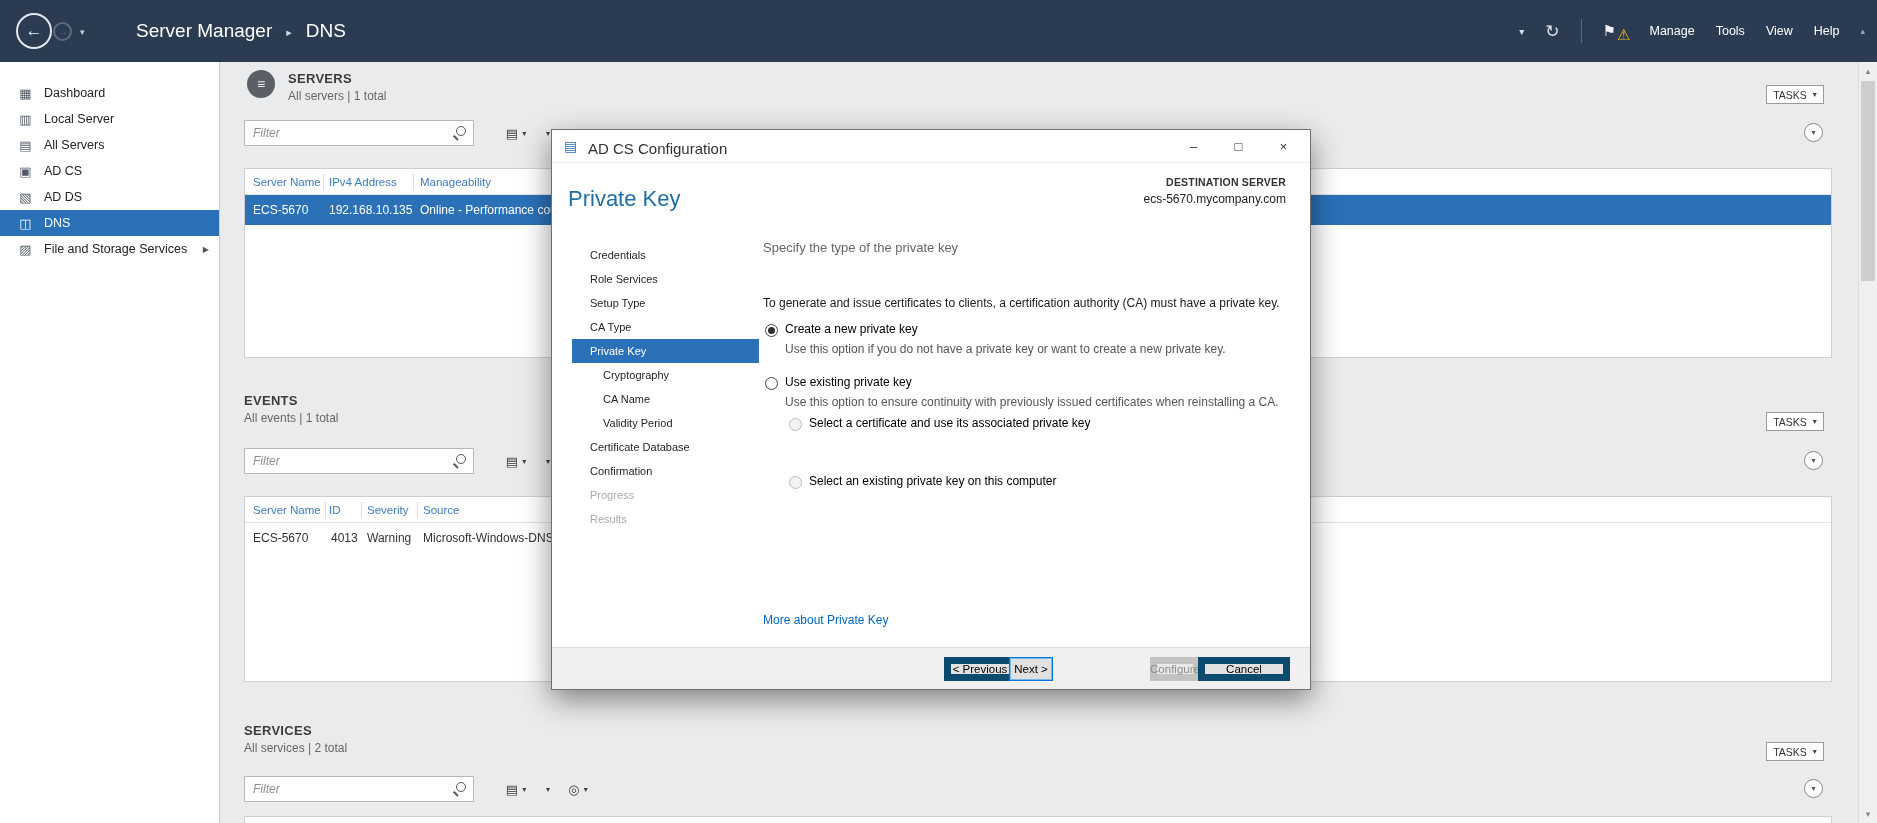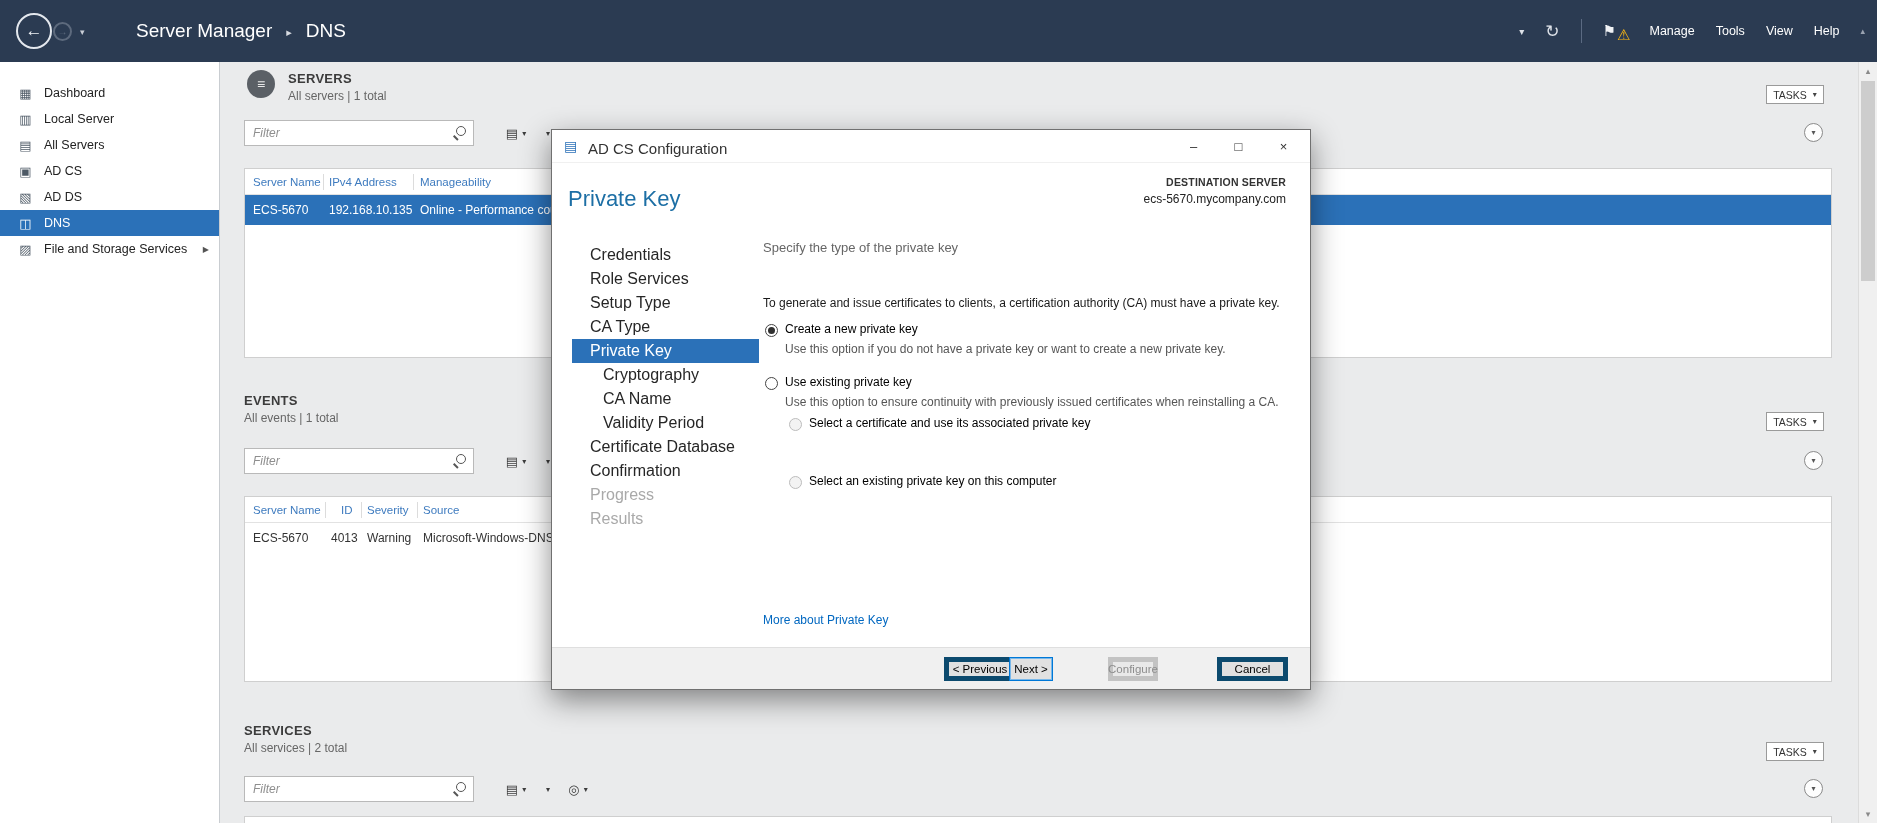--- a/index.html
+++ b/index.html
@@ -67,35 +67,35 @@
   .dlg-titlebar{position:absolute;top:0;left:0;right:0;height:33px;background:#fff;border-bottom:1px solid #f0f0f0}
   .dlg-icon{position:absolute;left:12px;top:8px;font-size:14px;color:#2b71b8}
   .dlg-title{position:absolute;left:36px;top:10px;font-size:15px;color:#333}
   .dlg-controls{position:absolute;right:4px;top:0;height:33px;display:flex}
   .dlg-ctl{width:45px;height:33px;display:flex;align-items:center;justify-content:center;font-size:13px;color:#333;cursor:pointer}
   .dlg-page-title{position:absolute;left:16px;top:56px;font-size:22px;color:#1d6fa5}
   .dlg-dest{position:absolute;right:24px;top:46px;text-align:right}
   .dlg-dest .l{font-size:10.5px;font-weight:bold;color:#333;letter-spacing:.2px}
   .dlg-dest .v{font-size:12px;color:#222;margin-top:4px}
   .wiz-nav{position:absolute;left:20px;top:113px;width:187px}
-  .wiz-nav-item{height:24px;display:flex;align-items:center;padding-left:18px;font-size:16px;color:#262626;cursor:pointer}
+  .wiz-nav-item{height:24px;display:flex;align-items:center;padding-left:18px;font-size:11px;color:#262626;cursor:pointer}
   .wiz-nav-item.indent{padding-left:31px}
   .wiz-nav-item.selected{background:#2b71b8;color:#fff}
   .wiz-nav-item.disabled{color:#a9a9a9;cursor:default}
   .wiz-heading{position:absolute;left:211px;top:110px;font-size:13px;color:#666}
   .wiz-intro{position:absolute;left:211px;top:166px;font-size:12px;color:#1a1a1a;white-space:nowrap}
   .opt-radio{position:absolute;width:13px;height:13px;border:1px solid #444;border-radius:50%;background:#fff;cursor:pointer}
   .opt-radio.checked::after{content:"";position:absolute;left:2px;top:2px;right:2px;bottom:2px;background:#303030;border-radius:50%}
   .opt-radio.disabled{border-color:#bcbcbc;background:#f3f3f3;cursor:default}
   .opt-label{position:absolute;font-size:12px;color:#000;white-space:nowrap;cursor:pointer}
   .opt-desc{position:absolute;font-size:12px;color:#555;line-height:15px;white-space:nowrap}
   .opt-desc.wrap{white-space:normal;width:470px;color:#777}
   .wiz-link{position:absolute;left:211px;top:483px;font-size:12px;color:#0067c0;cursor:pointer}
   .dlg-footer{position:absolute;left:0;right:0;bottom:0;height:42px;background:#f0f0f0;border-top:1px solid #dfdfdf}
-  .dlg-btn{position:absolute;top:9px;height:24px;background:#e1e1e1;border:5px solid #0c4a6e;font-size:11.5px;color:#000;display:flex;align-items:center;justify-content:center;cursor:pointer}
+  .dlg-btn{position:absolute;top:9px;height:24px;background:#e1e1e1;border:7px solid #0c4a6e;font-size:11.5px;color:#000;display:flex;align-items:center;justify-content:center;cursor:pointer}
   .dlg-btn.primary{border:1px solid #0078d7;box-shadow:inset 0 0 0 1px #79b8ea}
   .dlg-btn.disabled{color:#8d8d8d;background:#e9e9e9;border-color:#c3c3c3;cursor:default}
 </style>
 </head>
 <body>
 
 <div class="screen">
 
   <div class="topbar">
     <div class="nav-back">
@@ -210,21 +210,21 @@
   <div class="icon-btn" style="left:538px;top:448px;width:20px">
     <span class="c">▾</span>
   </div>
   <div class="collapse-btn" style="left:1804px;top:451px">
     <span>▾</span>
   </div>
   <div class="grid" style="left:244px;top:496px;width:1588px;height:186px">
     <div class="grid-head">
       <div class="gh-cell" style="left:8px">Server Name</div>
       <div class="gh-sep" style="left:80px"></div>
-      <div class="gh-cell" style="left:96px">ID</div>
+      <div class="gh-cell" style="left:84px">ID</div>
       <div class="gh-sep" style="left:116px"></div>
       <div class="gh-cell" style="left:122px">Severity</div>
       <div class="gh-sep" style="left:172px"></div>
       <div class="gh-cell" style="left:178px">Source</div>
     </div>
     <div class="grid-row plain">
       <div class="gr-cell" style="left:8px">ECS-5670</div>
       <div class="gr-cell" style="left:86px">4013</div>
       <div class="gr-cell" style="left:122px">Warning</div>
       <div class="gr-cell" style="left:178px">Microsoft-Windows-DNS</div>
@@ -310,18 +310,18 @@
     <div class="opt-label" style="left:257px;top:286px">Select a certificate and use its associated private key</div>
 
     <div class="opt-radio disabled" style="left:237px;top:346px"></div>
     <div class="opt-label" style="left:257px;top:344px">Select an existing private key on this computer</div>
 
     <div class="wiz-link">More about Private Key</div>
 
     <div class="dlg-footer">
       <div class="dlg-btn" style="left:392px;width:72px">&lt; Previous</div>
       <div class="dlg-btn primary" style="left:457px;width:44px">Next &gt;</div>
-      <div class="dlg-btn disabled" style="left:556px;width:50px">Configure</div>
-      <div class="dlg-btn" style="left:665px;width:71px">Cancel</div>
+      <div class="dlg-btn disabled" style="left:598px;width:50px">Configure</div>
+      <div class="dlg-btn" style="left:646px;width:92px">Cancel</div>
     </div>
   </div>
 
 </div>
 
 </body></html>

